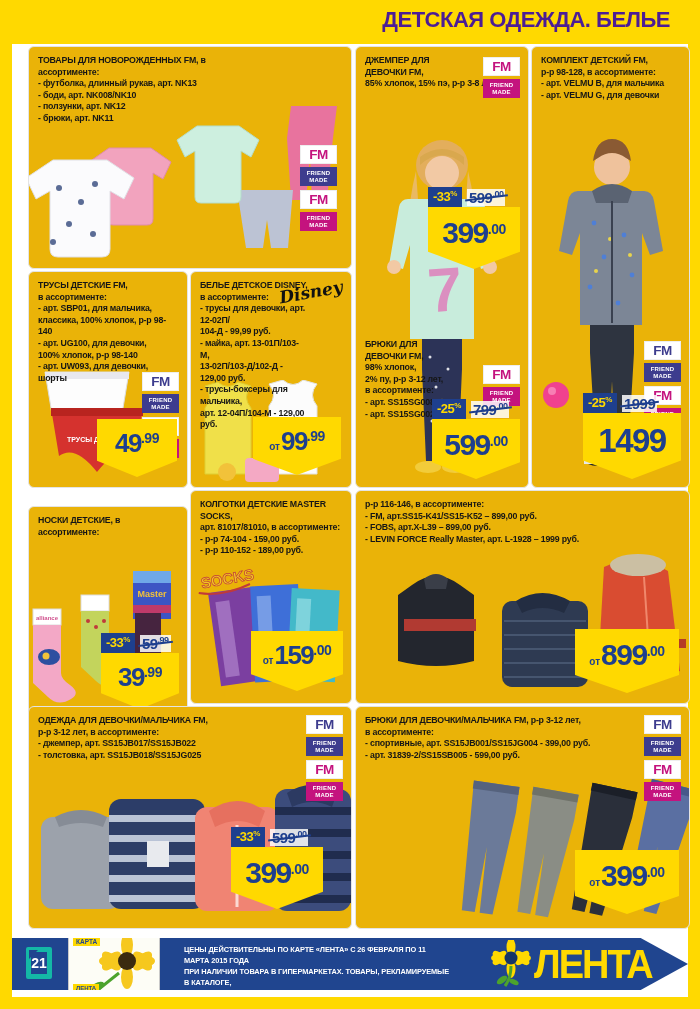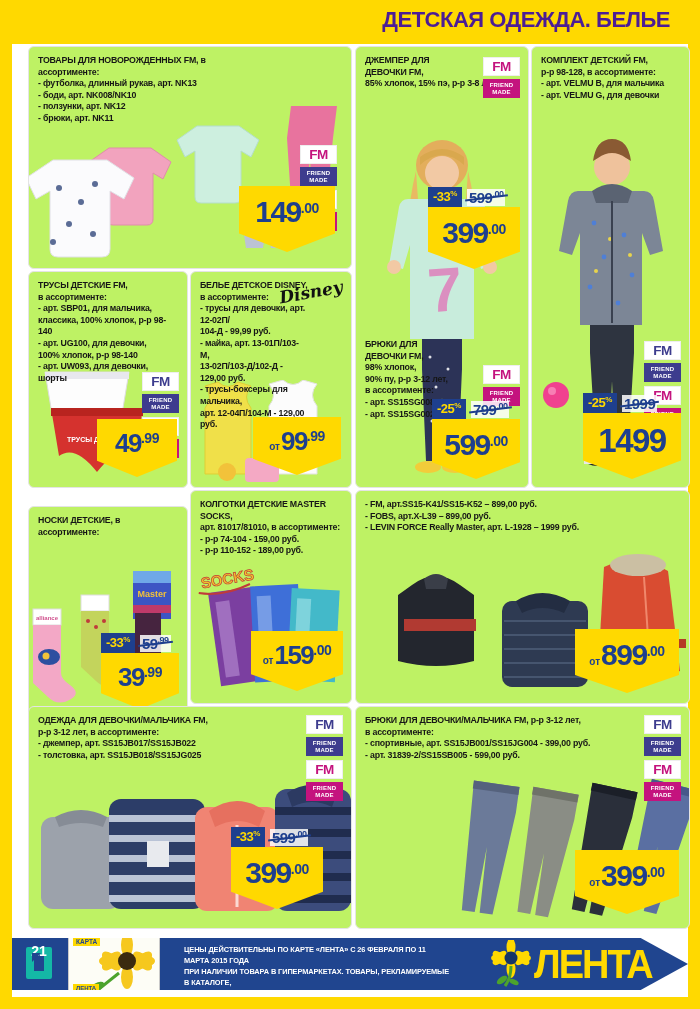--- a/index.html
+++ b/index.html
@@ -2,21 +2,21 @@
 <html lang="ru"><head>
 <meta charset="utf-8">
 <style>
   html,body{margin:0;padding:0;}
   body{
     width:700px;height:1009px;position:relative;overflow:hidden;
     background:#FFD900;font-family:"Liberation Sans",sans-serif;
   }
   .white-area{position:absolute;left:12px;top:44px;width:676px;height:953px;background:#fff;}
   .hdr-title{position:absolute;top:7px;right:30px;font-size:22px;font-weight:bold;color:#4c1d95;letter-spacing:-.5px;z-index:5;}
-  .card{position:absolute;background:#bef264;border:1px solid #e4e4e4;border-radius:6px;overflow:hidden;z-index:2;}
+  .card{position:absolute;background:#eab308;border:1px solid #e4e4e4;border-radius:6px;overflow:hidden;z-index:2;}
   .ptext{position:absolute;top:8px;left:9px;right:9px;z-index:6;}
   .p-title,.p-line{font-size:8.8px;font-weight:bold;color:#161616;line-height:1.32;letter-spacing:-.2px;}
   .img{position:absolute;z-index:1;}
   
   .tag{position:absolute;z-index:8;background:#FFD900;color:#1E3F8E;font-weight:bold;text-align:center;
        clip-path:polygon(0 0,100% 0,100% 72%,50% 100%,0 72%);padding-top:9px;box-sizing:border-box;}
   .tag .int{font-size:30px;letter-spacing:-1.5px;}
   .tag .dec{font-size:14px;display:inline-block;transform:translateY(-9px);letter-spacing:-.5px;}
   .tag .pfx{font-size:10px;margin-right:1px;}
   .tag.md .int{font-size:26px;}
@@ -37,22 +37,22 @@
   .fm-fm{background:#fff;font-size:13.5px;letter-spacing:-.5px;border:1px solid #eee;}
   .fm-fm.blue{color:#3D3C8E;} .fm-fm.mag{color:#C4137E;}
   .fm-made{font-size:6px;color:#fff;line-height:1.1;flex-direction:column;letter-spacing:.2px;}
   .fm-made.blue{background:#3D3C8E;} .fm-made.mag{background:#C4137E;}
   .fm-made i{display:block;font-style:normal;}
   .disney{position:absolute;z-index:7;font-family:"DejaVu Serif",serif;font-style:italic;font-weight:bold;
           font-size:17px;color:#111;transform:rotate(-10deg);}
   
   .footer{position:absolute;left:12px;top:938px;width:676px;height:52px;background:#20458F;z-index:9;
           clip-path:polygon(0 0,93% 0,100% 50%,93% 100%,0 100%);}
-  .page-ico{position:absolute;left:14px;top:9px;width:26px;height:32px;border:8px solid #14b8a6;border-radius:2px;
-            color:#fff;font-weight:bold;font-size:14px;display:flex;align-items:flex-end;justify-content:center;padding-bottom:12px;box-sizing:border-box;}
+  .page-ico{position:absolute;left:14px;top:9px;width:26px;height:32px;border:5px solid #14b8a6;border-radius:2px;
+            color:#fff;font-weight:bold;font-size:14px;display:flex;align-items:flex-end;justify-content:center;padding-bottom:3px;box-sizing:border-box;}
   .page-ico .fold{position:absolute;top:-2px;left:-2px;width:0;height:0;border-top:9px solid #20458F;border-right:9px solid transparent;}
   .loyalty-card{position:absolute;left:56px;top:-6px;width:90px;height:63px;background:#fff;border-radius:6px;overflow:hidden;border:1px solid #c9c9c9;}
   .loyalty-card .lbl{position:absolute;left:4px;top:4px;background:#FFD900;color:#20458F;font-size:6.5px;font-weight:bold;padding:1px 3px;}
   .loyalty-card .brand{position:absolute;left:4px;bottom:4px;background:#FFD900;color:#20458F;font-size:6px;font-weight:bold;padding:1px 3px;}
   .disclaimer{position:absolute;left:172px;top:6px;width:268px;color:#fff;font-size:7.4px;font-weight:bold;line-height:1.5;letter-spacing:-.1px;}
   .lenta-logo{position:absolute;left:478px;top:2px;display:flex;align-items:center;gap:2px;}
   .lenta-word{font-size:38px;font-weight:bold;color:#FFD900;letter-spacing:-2px;transform:scaleY(1.08);}
   .bottom-strip{position:absolute;left:0;top:997px;width:700px;height:12px;background:#FFD900;}
 </style>
 </head>
@@ -100,23 +100,20 @@
           <i>MADE</i>
         </span>
     </div>
     <div class="fm-pair">
       <span class="fm-box fm-fm mag">FM</span>
       <span class="fm-box fm-made mag">
           <i>FRIEND</i>
           <i>MADE</i>
         </span>
     </div>
-  </div>
-  <div class="tag" style="right:16px;bottom:16px;width:96px;height:66px">
-    <span class="int">149</span><span class="dec">.00</span>
   </div>
 </div>
 
 <div class="card" style="left:355px;top:46px;width:172px;height:440px">
   <div class="ptext">
     <div class="p-title" style="width:95px">ДЖЕМПЕР ДЛЯ ДЕВОЧКИ FM,</div>
     <div>
         <div class="p-line">85% хлопок, 15% пэ, р-р 3-8 лет</div>
       </div>
   </div>
@@ -157,21 +154,21 @@
       <span class="old"><span>599</span><sup>.00</sup></span>
     </div>
     <div class="tag" style="width:92px;height:62px">
       <span class="int">399</span><span class="dec">.00</span>
     </div>
   </div>
   <div class="ptext" style="top:292px;width:86px">
     <div class="p-title">БРЮКИ ДЛЯ ДЕВОЧКИ FM,</div>
     <div>
         <div class="p-line">98% хлопок,</div>
-        <div class="p-line">90% пу, р-р 3-12 лет,</div>
+        <div class="p-line">2% пу, р-р 3-12 лет,</div>
         <div class="p-line">в ассортименте:</div>
         <div class="p-line">- арт. SS15SG008</div>
         <div class="p-line">- арт. SS15SG002</div>
       </div>
   </div>
   <div class="fm-stack" style="right:8px;top:318px">
     <div class="fm-pair">
       <span class="fm-box fm-fm mag">FM</span>
       <span class="fm-box fm-made mag">
           <i>FRIEND</i>
@@ -386,20 +383,21 @@
     </g>
   </svg>
   <div class="tag md" style="right:8px;bottom:12px;width:92px;height:60px">
     <span class="pfx">от</span><span class="int">159</span><span class="dec">.00</span>
   </div>
 </div>
 
 <div class="card" style="left:355px;top:490px;width:333px;height:212px">
   <div class="ptext">
     <div>
+        <div class="p-line">р-р 116-146, в ассортименте:</div>
         <div class="p-line">- FM, арт.SS15-K41/SS15-K52 – 899,00 руб.</div>
         <div class="p-line">- FOBS, арт.X-L39 – 899,00 руб.</div>
         <div class="p-line">- LEVIN FORCE Really Master, арт. L-1928 – 1999 руб.</div>
       </div>
   </div>
   <svg class="img" style="left:0;top:58px" width="333" height="154" viewBox="0 0 333 154">
     <g>
         <path d="M56,36 q24,-18 48,0 l14,10 v66 q-38,10 -76,0 v-66 z" fill="#23262E"></path>
       <rect x="48" y="70" width="72" height="12" fill="#B13A32"></rect>
       <path d="M68,30 q12,-10 24,0 l-2,10 h-20 z" fill="#3A3E48"></path>

